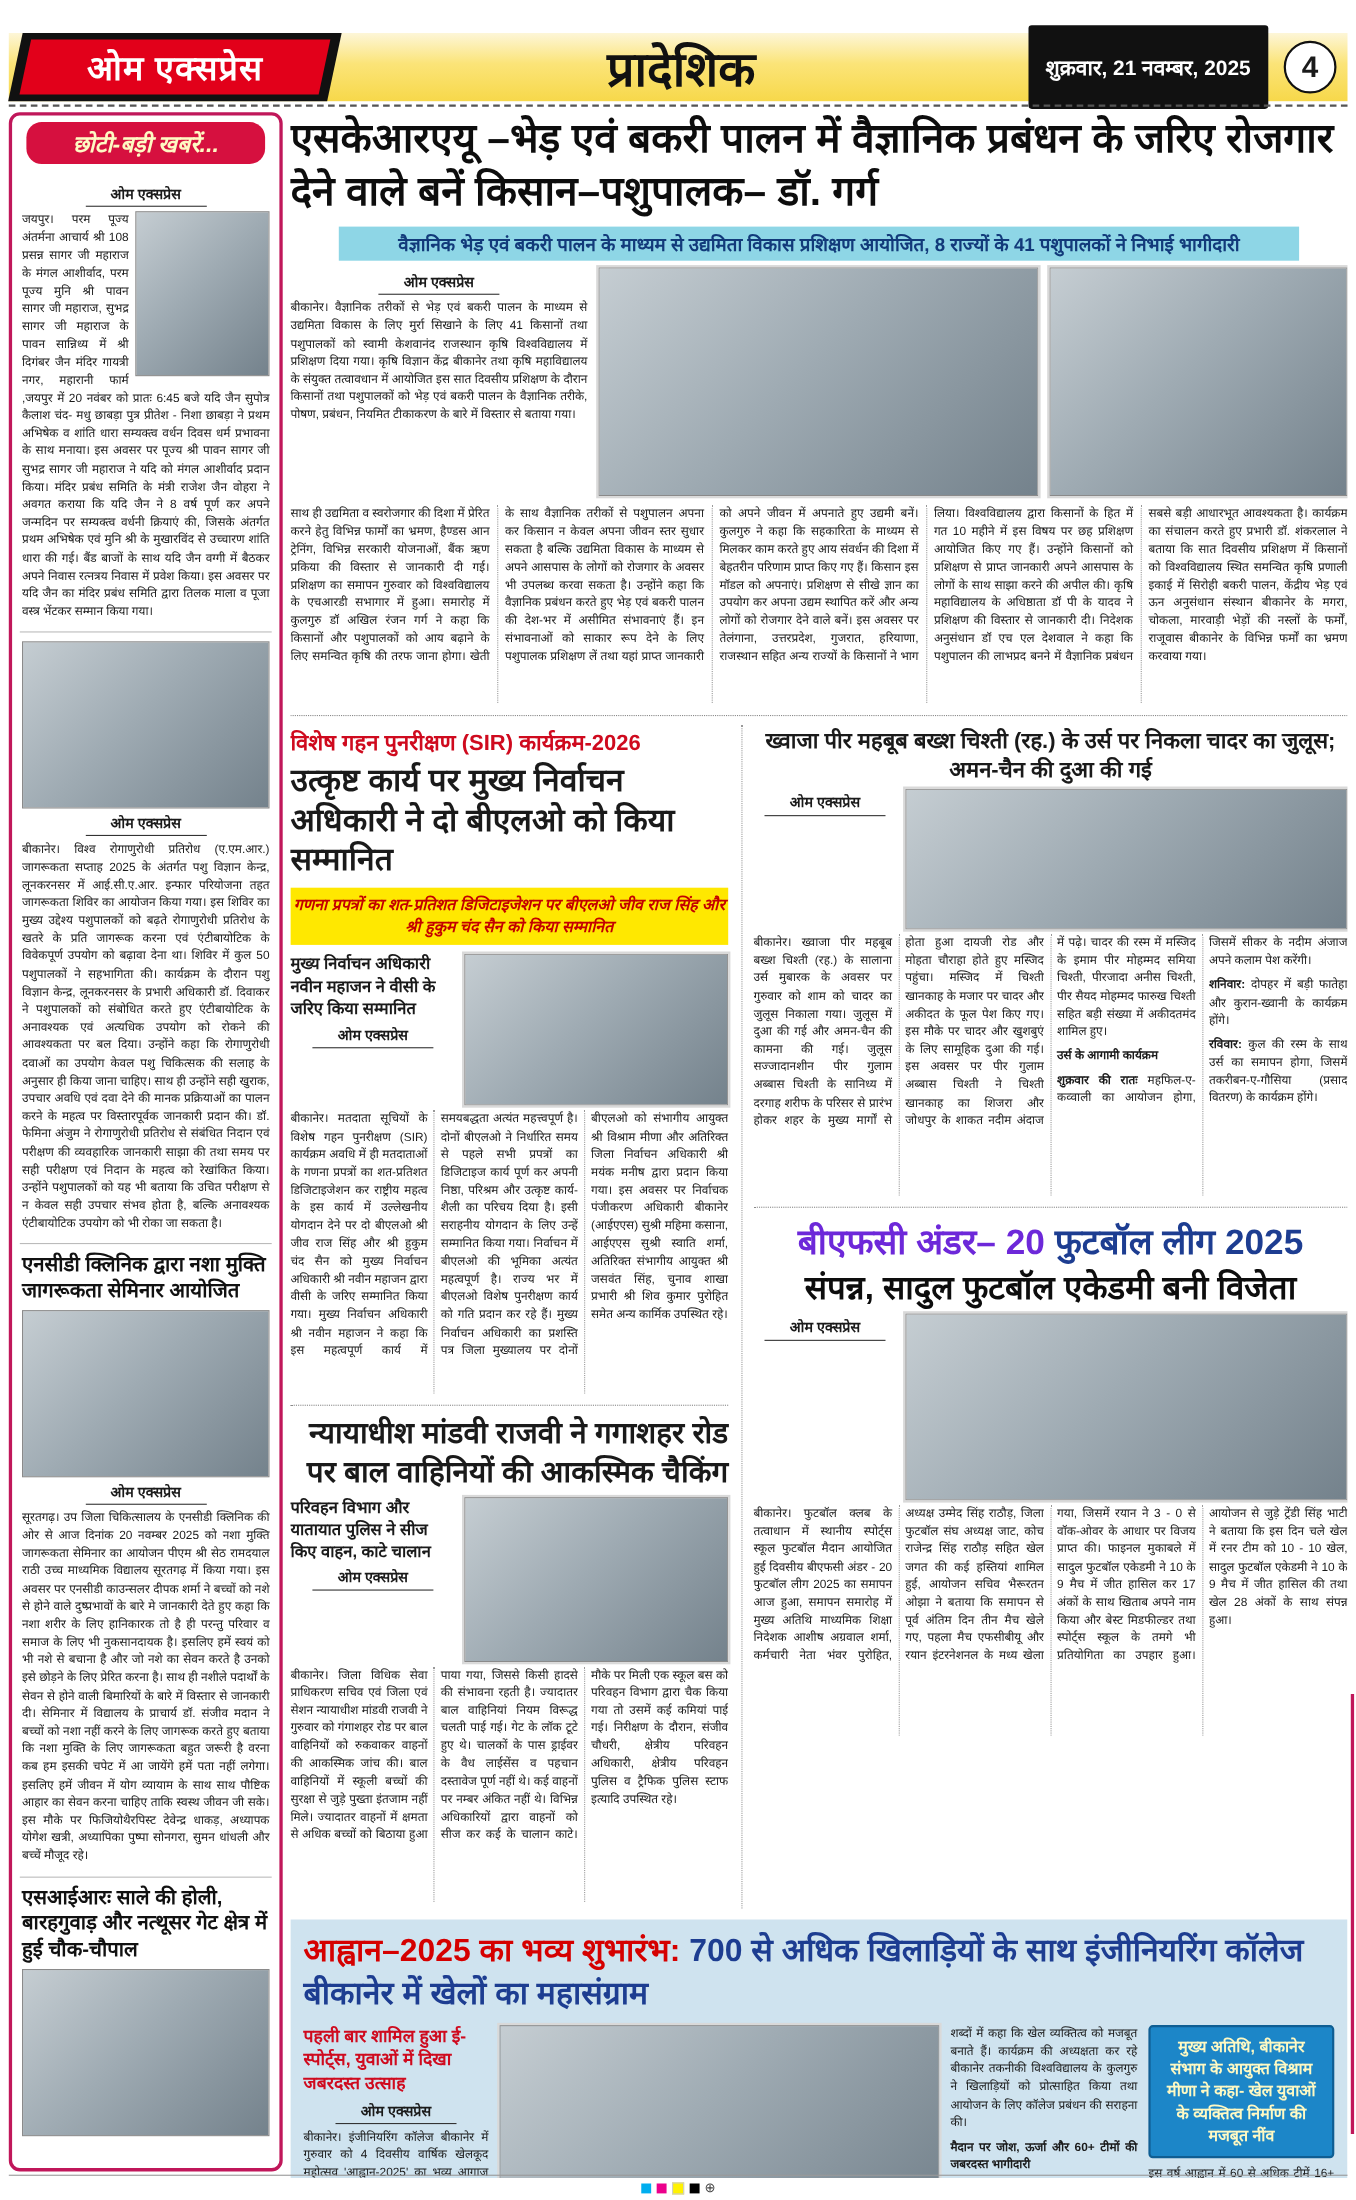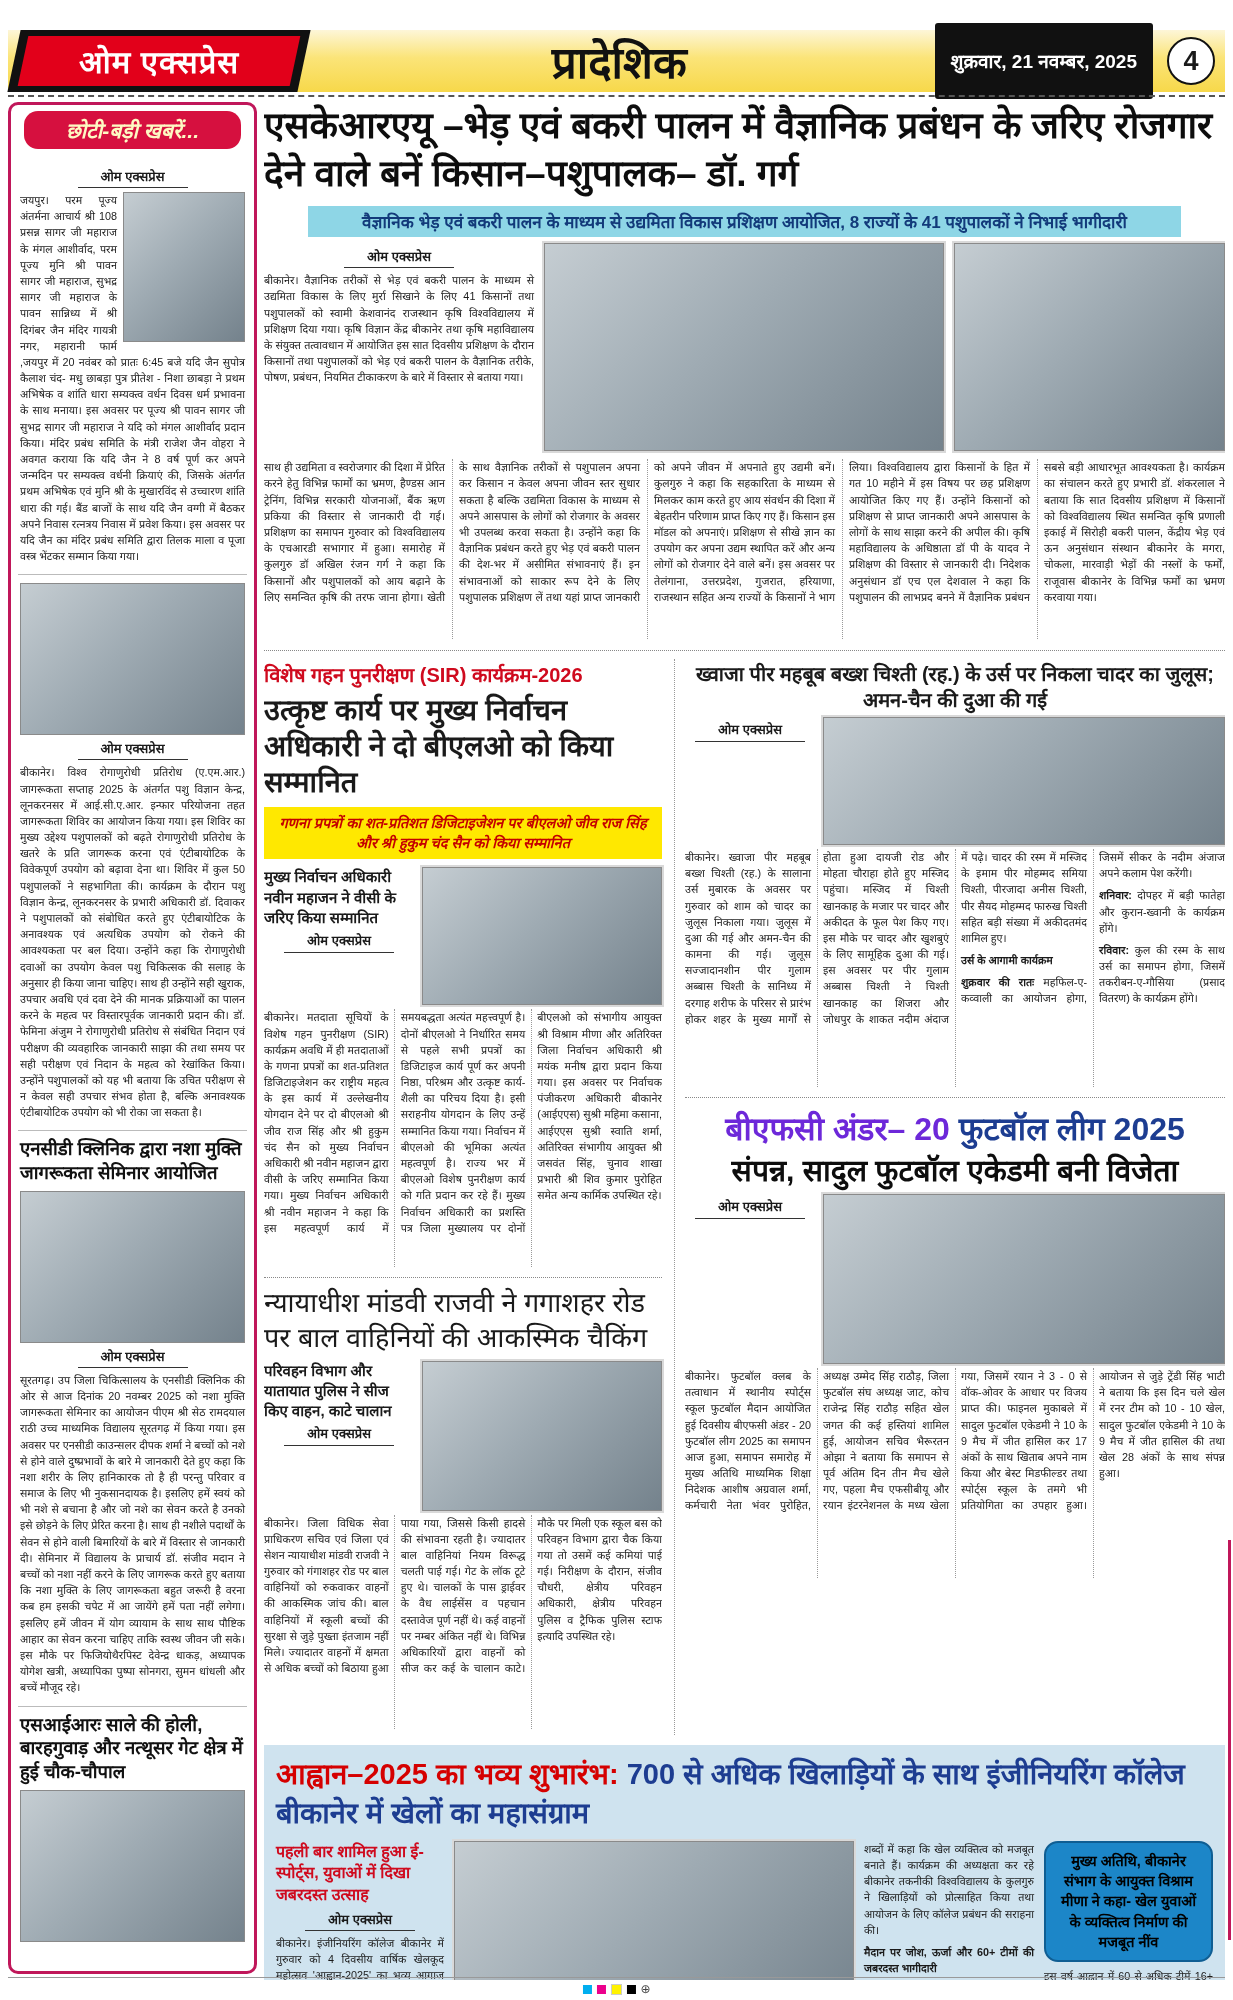--- a/index.html
+++ b/index.html
@@ -46,47 +46,47 @@
   .lead-ph2{flex:1;height:208px;}
   .lead-cols{column-count:5;column-gap:14px;column-rule:1px dotted #999;margin-top:8px;
              font-size:10.8px;line-height:1.5;text-align:justify;height:180px;overflow:hidden;}
   .dot-rule{border-top:1px dotted #888;margin:10px 0 8px;}
   .band2{display:flex;gap:12px;}
   .b2-left{width:398px;flex:none;}
   .b2-right{flex:1;border-left:1px dotted #999;padding-left:10px;}
   .kicker-red{color:#cf0a1e;font-weight:bold;font-size:20px;margin:2px 0 4px;}
   .sir-h{font-size:29px;font-weight:bold;line-height:1.25;margin:0 0 6px;}
   .yellow-box{background:#ffe800;color:#c40000;font-weight:bold;font-style:italic;font-size:14.5px;
-              text-align:center;padding:6px 12px;line-height:1.4;margin:2px 0 8px;}
+              text-align:center;padding:6px 0;line-height:1.4;margin:2px 0 8px;}
   .split-row{display:flex;gap:8px;margin:4px 0;}
   .split-txt{width:150px;flex:none;font-size:15px;font-weight:bold;line-height:1.35;}
   .split-ph{flex:1;height:138px;}
   .cols-3{column-count:3;column-gap:12px;column-rule:1px dotted #999;font-size:10.8px;line-height:1.5;
           text-align:justify;overflow:hidden;}
   .cols-4{column-count:4;column-gap:12px;column-rule:1px dotted #999;font-size:10.8px;line-height:1.5;
           text-align:justify;overflow:hidden;}
   .urs-h{font-size:20px;font-weight:bold;line-height:1.3;text-align:center;margin:2px 0 4px;}
   .fb-h1{font-size:32px;font-weight:bold;text-align:center;margin:4px 0 0;}
   .fb-h1 .red{color:#6d28d9;} .fb-h1 .blue{color:#1d3d91;}
   .fb-h2{font-size:30px;font-weight:bold;text-align:center;margin:0 0 4px;color:#0d0d0d;}
-  .judge-h{font-size:27px;font-weight:normal;line-height:1.3;text-align:left;margin:6px 0 4px;}
+  .judge-h{font-size:27px;font-weight:bold;line-height:1.3;text-align:right;margin:6px 0 4px;}
   .b{font-weight:bold;}
   .p0{margin:0 0 6px;}
   
   .ahvan{background:#cfe3ef;margin-top:10px;padding:10px 12px;box-sizing:border-box;height:430px;overflow:hidden;}
   .ahvan-h{font-size:29px;font-weight:bold;line-height:1.35;margin:0 0 8px;}
   .ahvan-h .red{color:#d50000;} .ahvan-h .blue{color:#1d3d91;}
   .ahvan-row{display:flex;gap:10px;}
   .ah-colA{width:168px;flex:none;}
   .ah-kicker{color:#cf0a1e;font-weight:bold;font-size:16px;line-height:1.35;margin:0 0 4px;}
   .ah-ph{width:400px;height:178px;flex:none;}
   .ah-colB{width:170px;flex:none;font-size:10.8px;line-height:1.5;text-align:justify;}
   .ah-colC{flex:1;}
-  .blue-box{background:#1c86c8;border:2px solid #0f5e93;color:#000000;font-weight:bold;font-size:14.5px;
-            text-align:center;border-radius:14px;padding:8px 10px;line-height:1.4;margin-bottom:6px;}
+  .blue-box{background:#1c86c8;border:2px solid #0f5e93;color:#fef9c3;font-weight:bold;font-size:14.5px;
+            text-align:center;border-radius:4px;padding:8px 10px;line-height:1.4;margin-bottom:6px;}
   
   .marks{position:absolute;bottom:4px;left:50%;transform:translateX(-50%);display:flex;gap:5px;align-items:center;}
   .mk{width:9px;height:9px;display:inline-block;}
   .mk.c{background:#00aeef;} .mk.m{background:#ec008c;} .mk.y{background:#fff200;border:1px solid #ccc;} .mk.k{background:#000;}
   .reg{font-size:12px;color:#444;}
   .edge-line{position:absolute;right:2px;top:1540px;height:400px;width:3px;background:#c0175a;}
   .bottom-rule{position:absolute;left:8px;right:8px;bottom:22px;border-top:1px solid #999;}
 </style>
 </head>
 <body>

